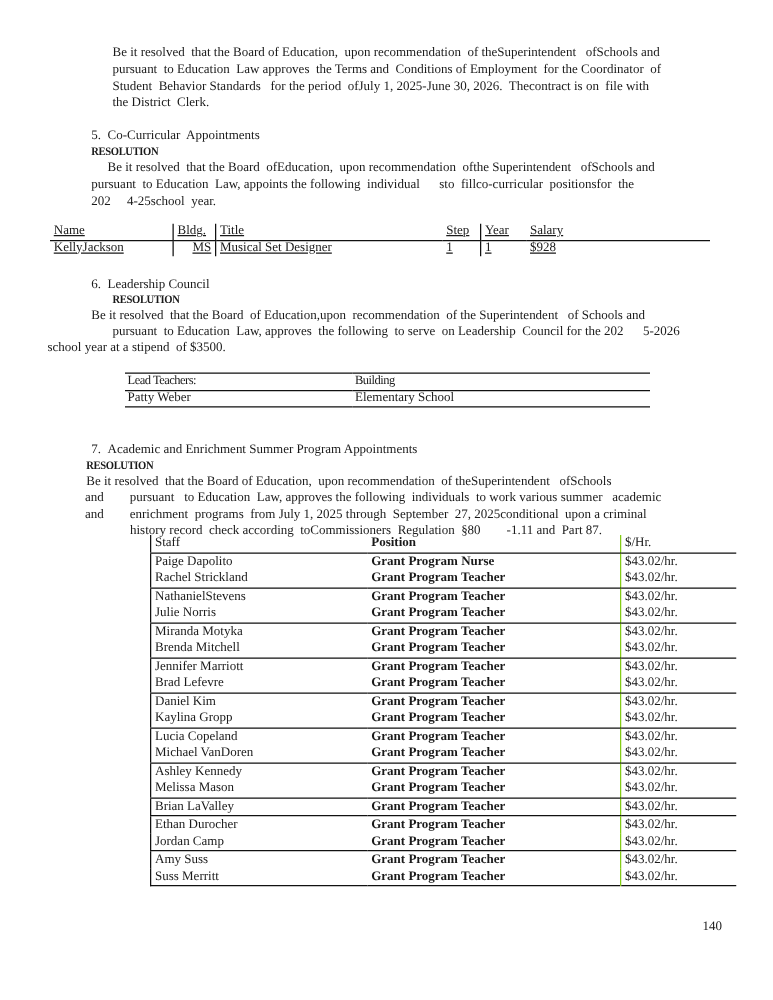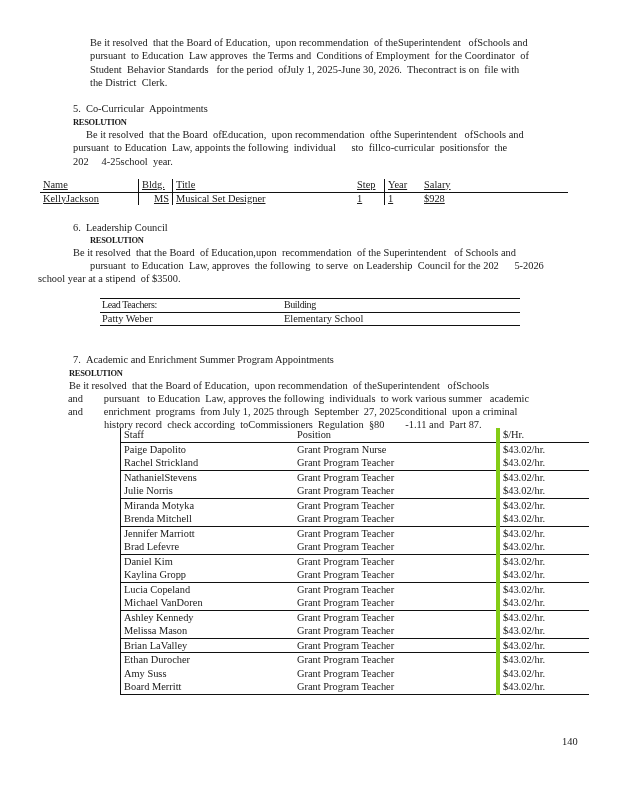--- a/index.html
+++ b/index.html
@@ -46,21 +46,21 @@
     #s7-res { left: 69px; top: 366px; }
     #s7-body1 { left: 69px; top: 379px; width: 500px; }
     #s7-body2 { left: 68px; top: 392px; width: 505px; }
     #s7-body3 { left: 68px; top: 405px; width: 505px; }
     #s7-body4 { left: 68px; top: 418px; width: 505px; margin-left: 36px; }
 
     
     #st-table { left: 92px; top: 428px; width: 469px; border-collapse: collapse; border-left: 1px solid #111; border-bottom: 1.4px solid #111; margin-left: 28px; }
     #st-table td { padding: 0 3px; height: 13.5px; line-height: 13.5px; white-space: nowrap; vertical-align: top; }
     #st-table td.c1 { width: 167px; }
-    #st-table td.c2 { width: 196px; border-right: 4px solid #84cc16; }
+    #st-table td.c2 { width: 196px; border-right: 1px solid #84cc16; font-weight: bold; }
     #st-table tr.sep td { border-bottom: 1.4px solid #111; }
 
     #page-number { left: 562px; top: 735px; font-size: 10.4px; }
   </style>
 </head>
 <body>
 
 <div id="p-intro" class="abs para">Be it resolved  that the Board of Education,  upon recommendation  of theSuperintendent   ofSchools and
 pursuant  to Education  Law approves  the Terms and  Conditions of Employment  for the Coordinator  of
 Student  Behavior Standards   for the period  ofJuly 1, 2025-June 30, 2026.  Thecontract is on  file with
@@ -203,26 +203,31 @@
     <tr class="sep">
         <td class="c1 para">Brian  LaValley</td>
         <td class="c2 para">Grant Program  Teacher</td>
         <td>$43.02/hr.</td>
       </tr>
     <tr>
         <td class="c1 para">Ethan Durocher</td>
         <td class="c2 para">Grant Program  Teacher</td>
         <td>$43.02/hr.</td>
       </tr>
+    <tr class="sep">
+        <td class="c1 para">Jordan  Camp</td>
+        <td class="c2 para">Grant Program  Teacher</td>
+        <td>$43.02/hr.</td>
+      </tr>
     <tr>
         <td class="c1 para">Amy Suss</td>
         <td class="c2 para">Grant Program  Teacher</td>
         <td>$43.02/hr.</td>
       </tr>
     <tr>
-        <td class="c1 para">Board Merritt</td>
+        <td class="c1 para">Suss Merritt</td>
         <td class="c2 para">Grant Program  Teacher</td>
         <td>$43.02/hr.</td>
       </tr>
   </tbody>
 </table>
 
 <div id="page-number" class="abs">140</div>
 
 </body></html>

